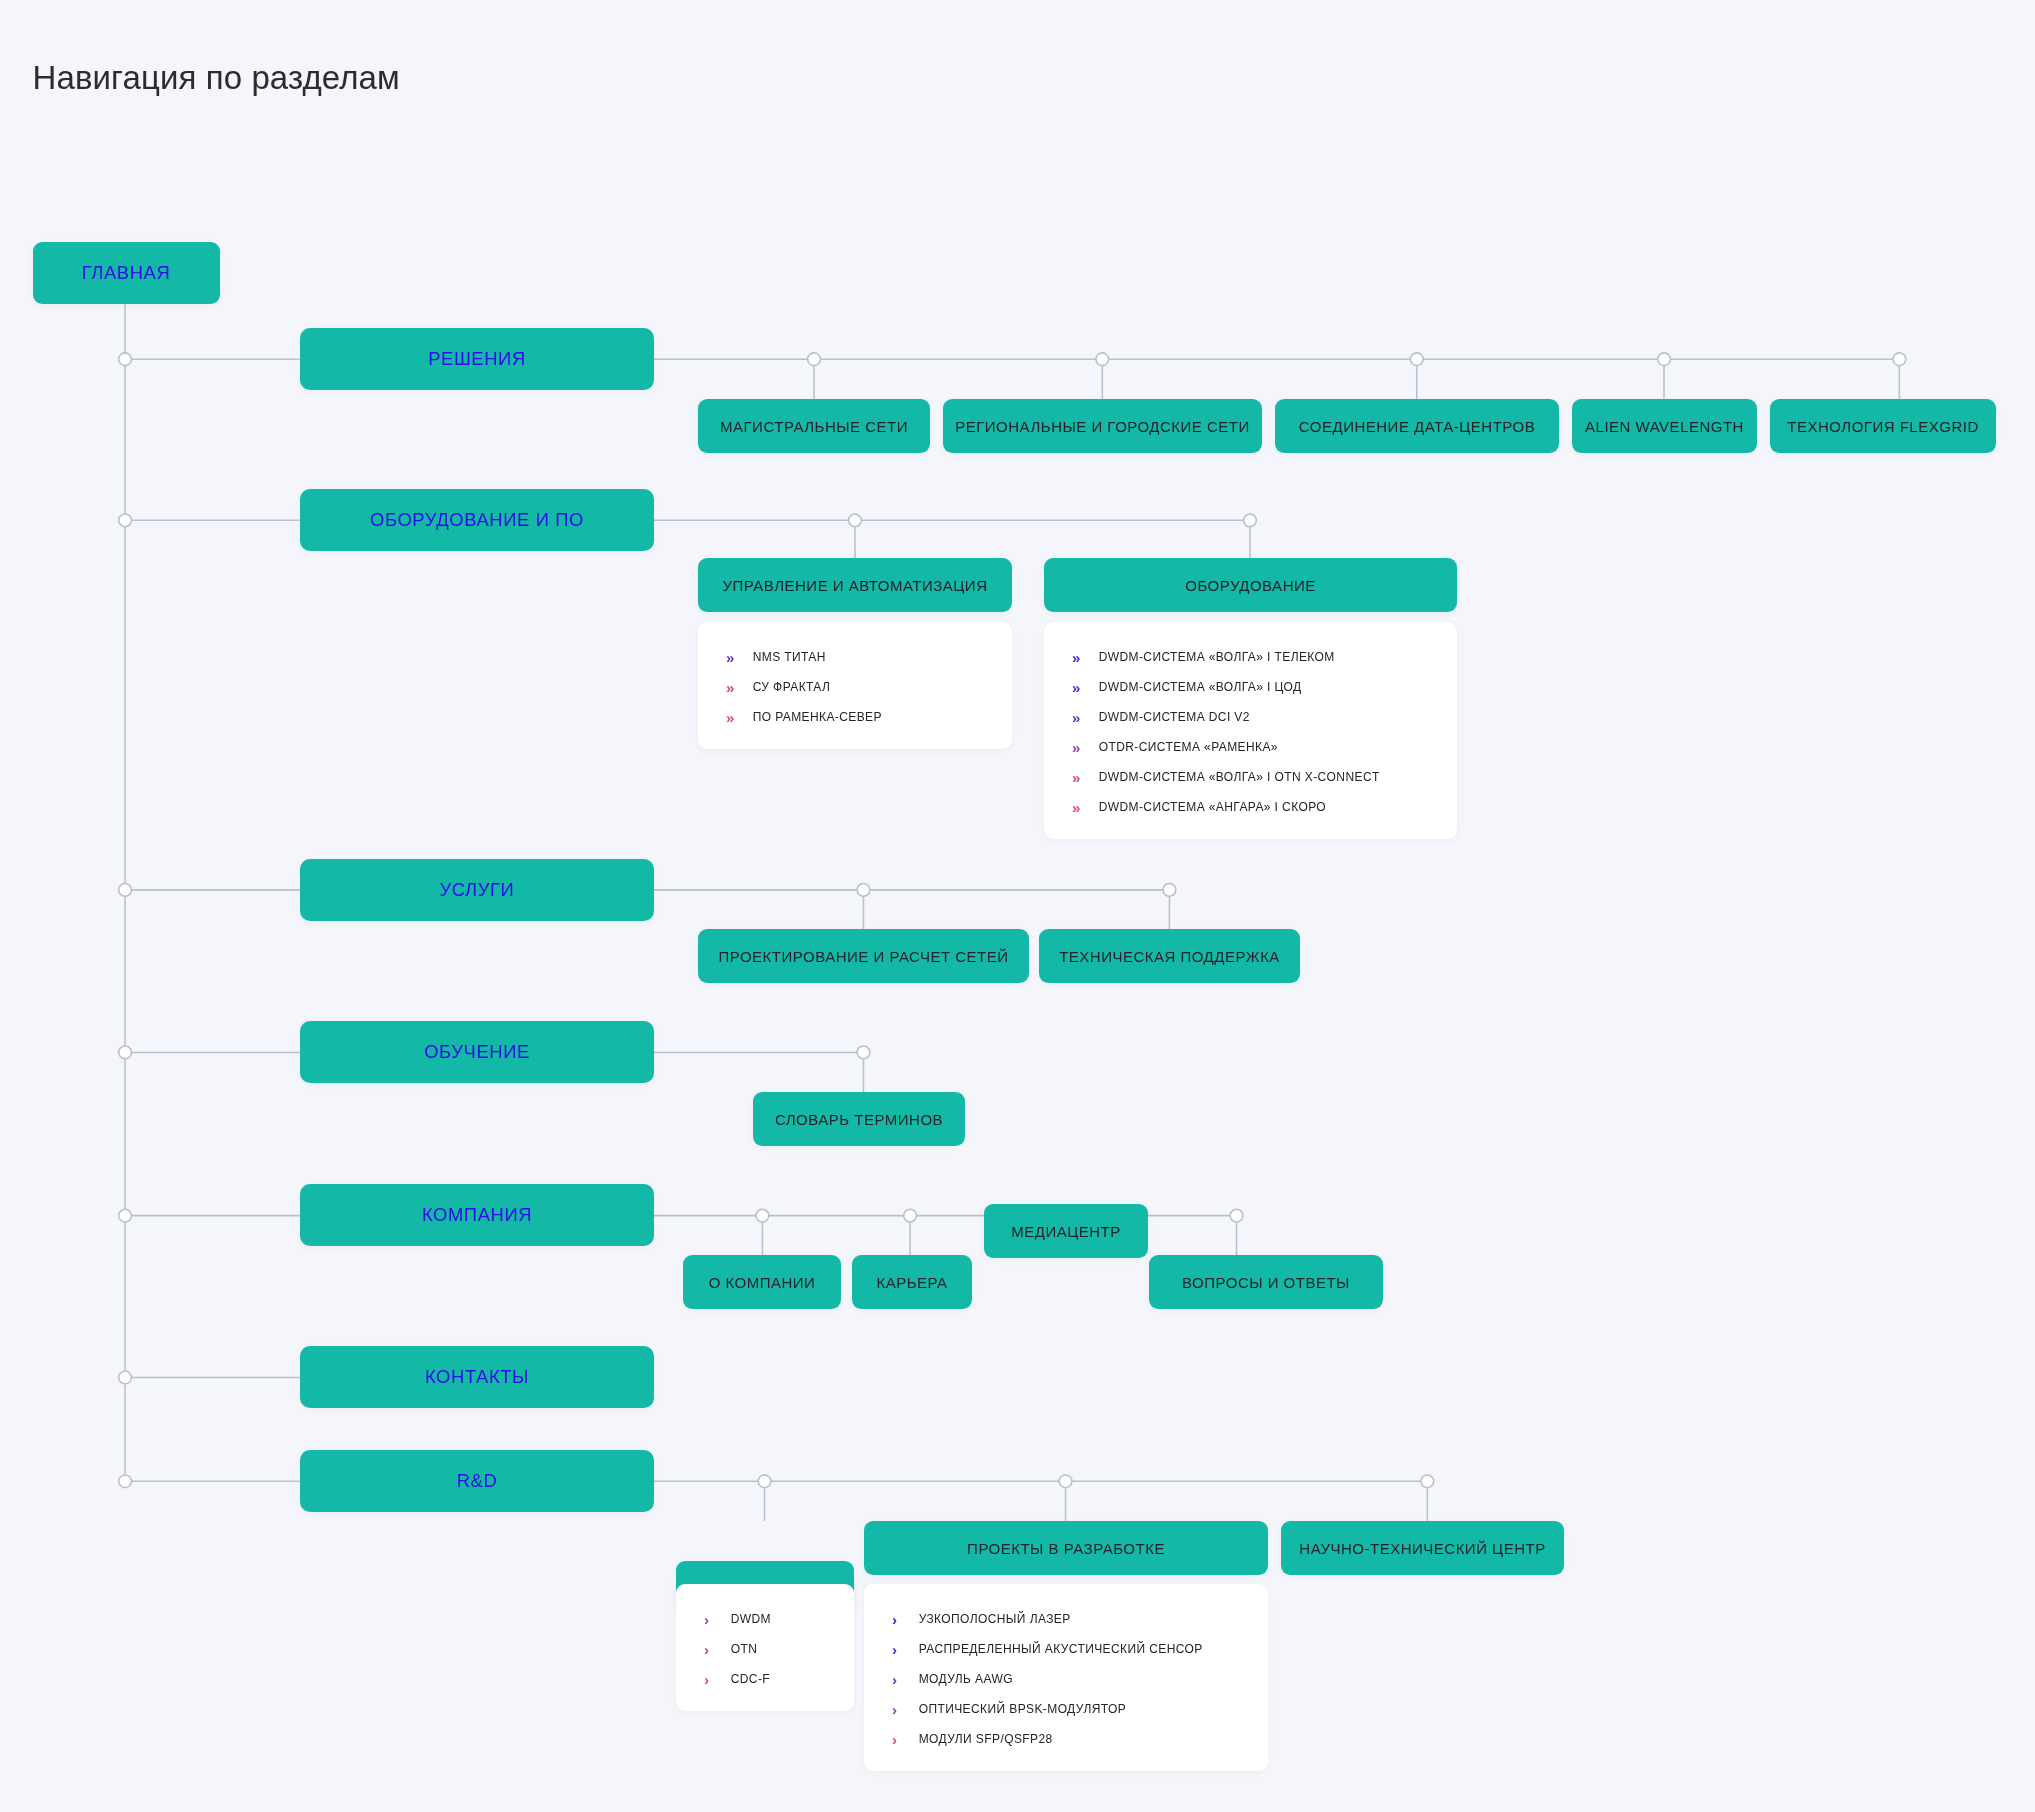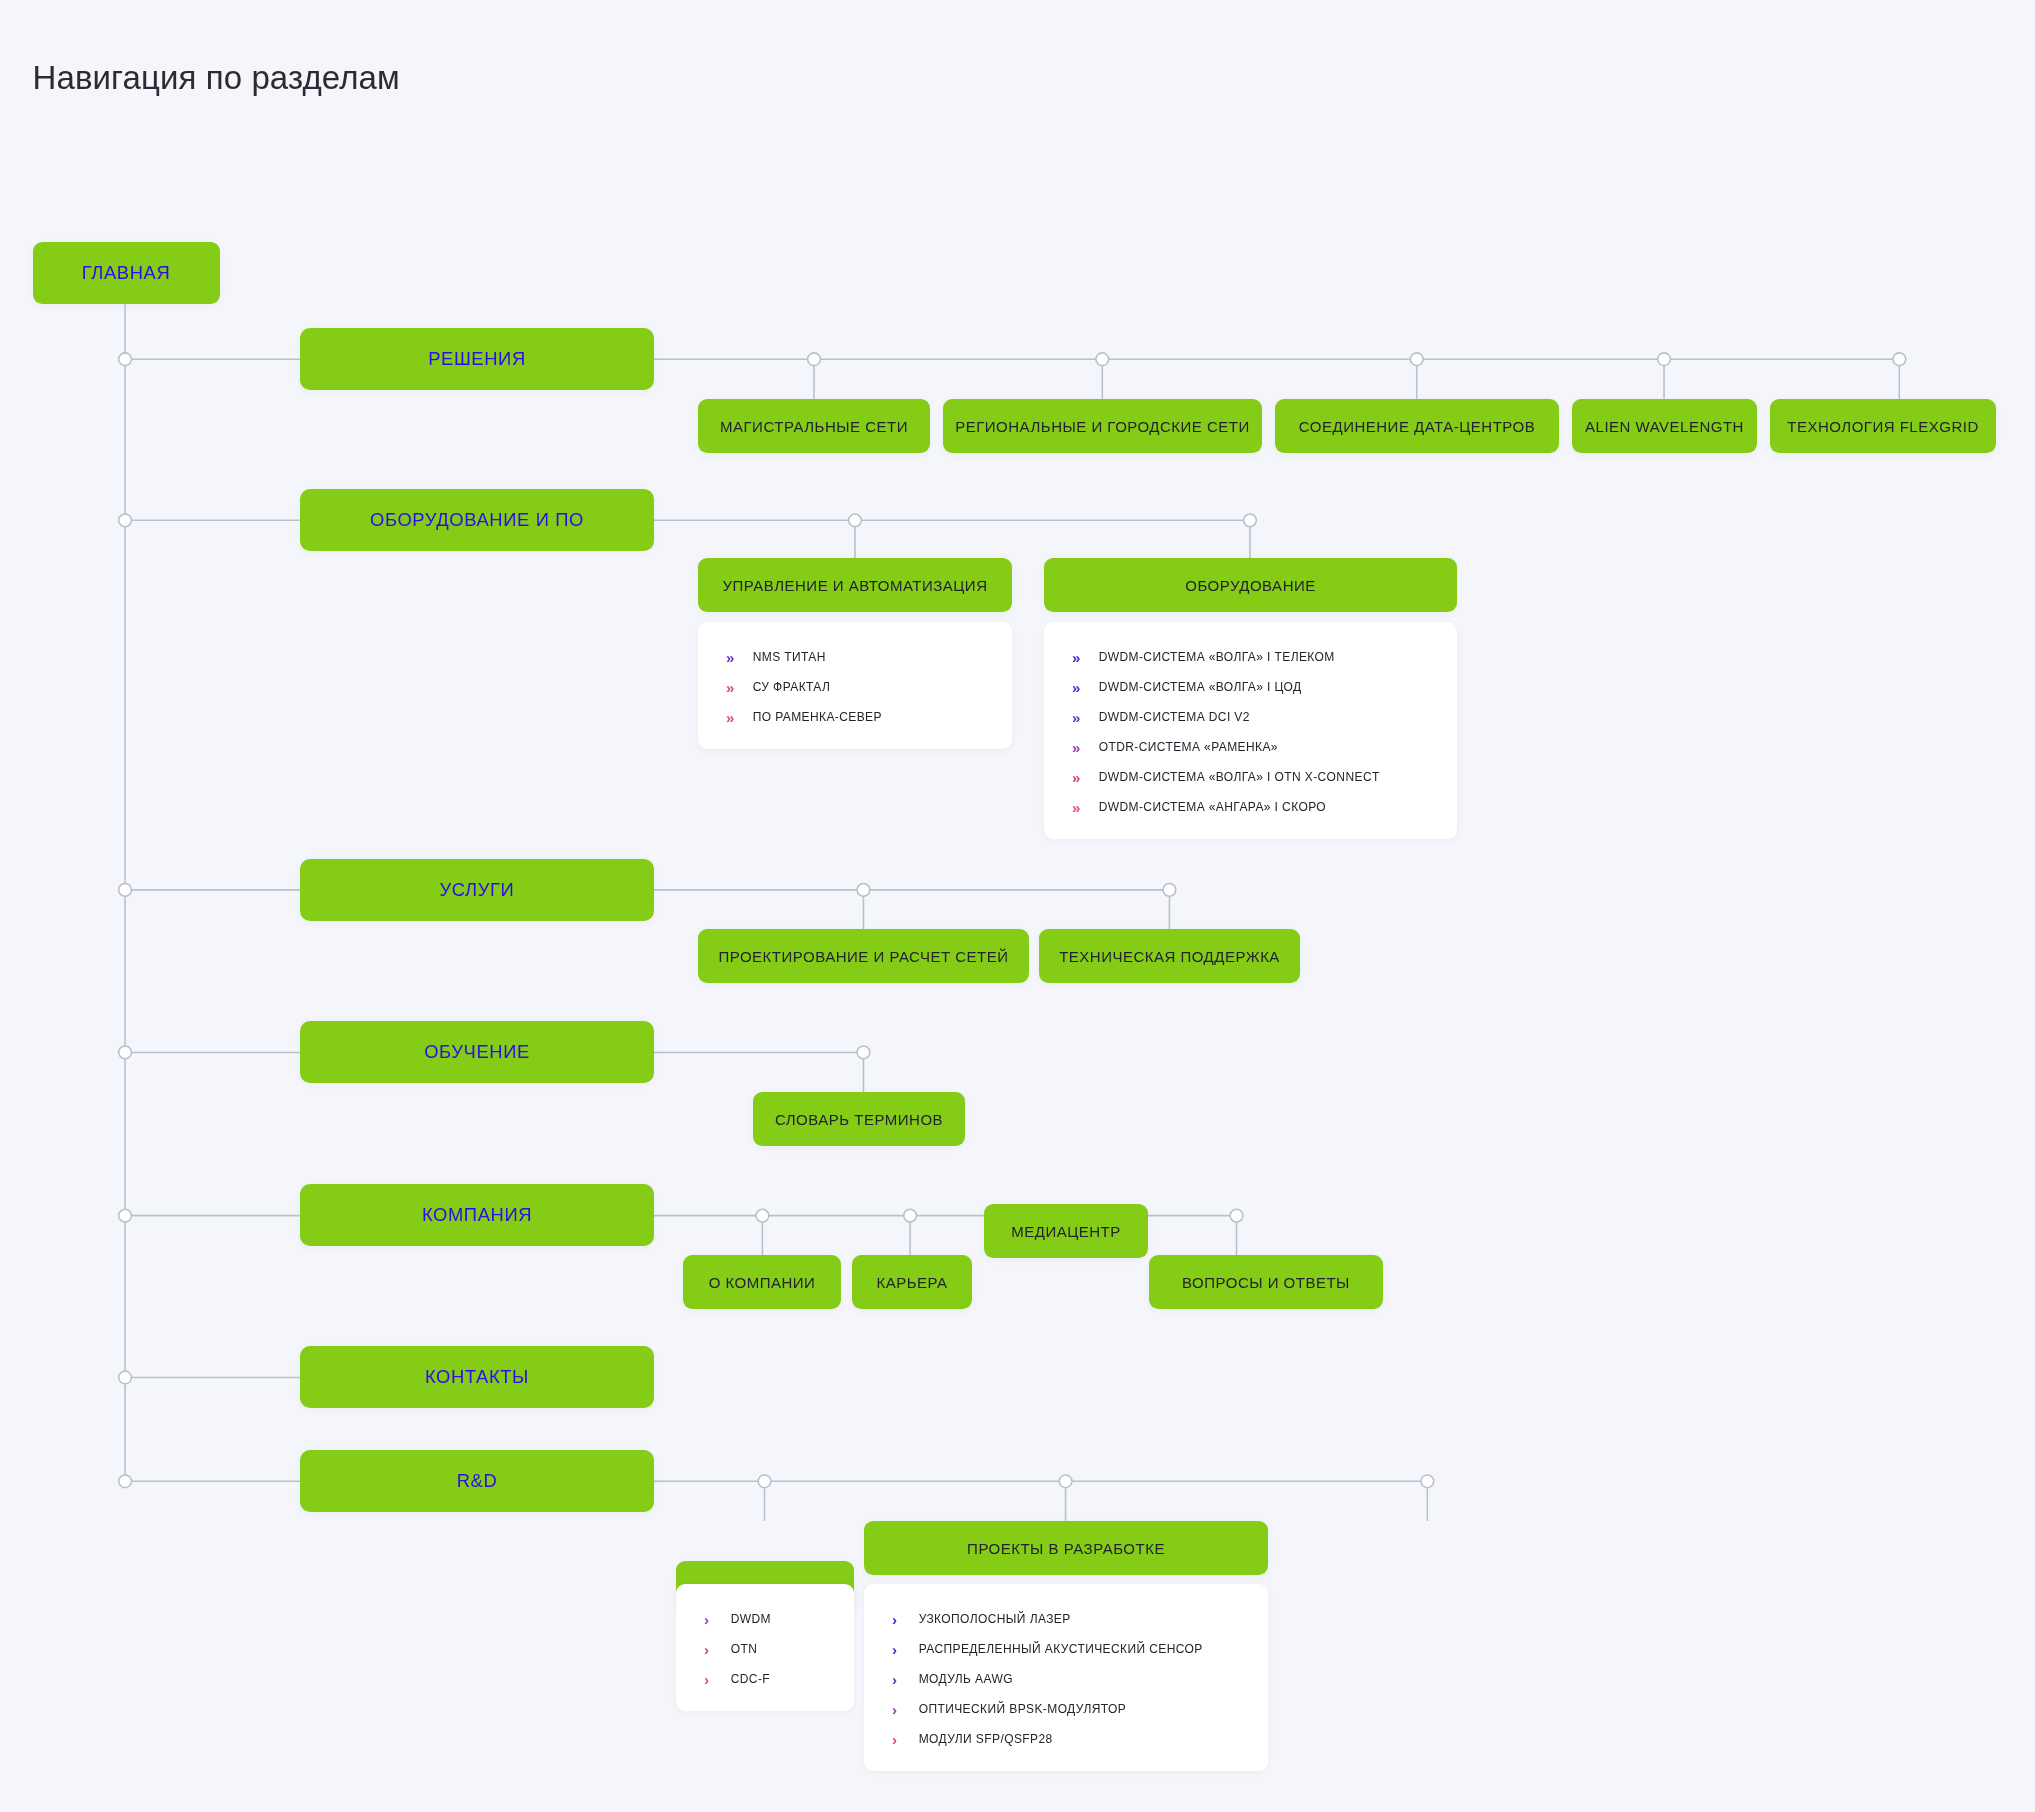--- a/index.html
+++ b/index.html
@@ -36,21 +36,21 @@
     left: 0; top: 0;
     width: 2035px; height: 1813px;
     pointer-events: none;
   }
   #wires line, #wires path { stroke: #b9bfcc; stroke-width: 2.2; fill: none; }
   #wires circle { fill: #ffffff; stroke: #b9bfcc; stroke-width: 2.2; }
 
   
   .card {
     position: absolute;
-    background: #84cc16;
+    background: #14b8a6;
     border-radius: 9.2px;
     box-shadow: 0 1.4px 7px rgba(40,50,90,0.045);
     display: flex;
     align-items: center;
     justify-content: center;
   }
 
   
   .lvl1 {
     left: 300px;
@@ -358,15 +358,18 @@
         <span class="chev c3">›</span>
         <span class="txt">ОПТИЧЕСКИЙ BPSK-МОДУЛЯТОР</span>
       </li>
       <li>
         <span class="chev c4">›</span>
         <span class="txt">МОДУЛИ SFP/QSFP28</span>
       </li>
     </ul>
   </div>
 
+  <div class="card chip" style="left:1281px; top:1521px; width:283px;">
+    <span class="lbl">НАУЧНО-ТЕХНИЧЕСКИЙ ЦЕНТР</span>
+  </div>
 
 </div>
 
 
 </body></html>

